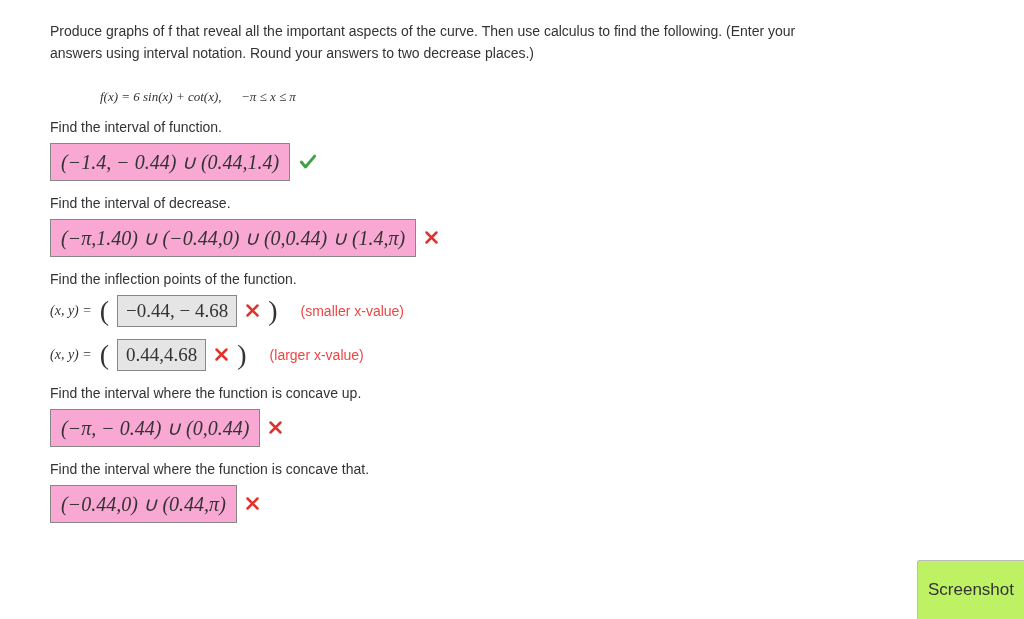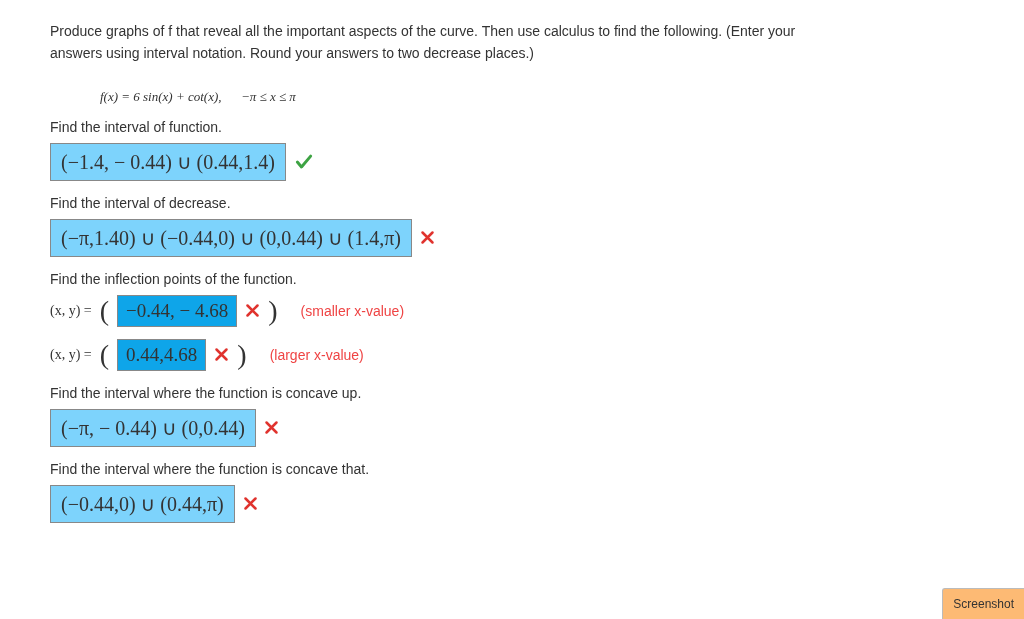--- a/index.html
+++ b/index.html
@@ -23,43 +23,45 @@
     .prompt-line {
       margin: 14px 0 8px 0;
     }
     .answer-box {
       display: inline-block;
       border: 1px solid #888;
       padding: 6px 10px;
       font-family: 'Times New Roman', serif;
       font-size: 20px;
       vertical-align: middle;
-      background: #7dd3fc;
+      background: #f9a8d4;
+      font-style: italic;
     }
     .small-box {
       display: inline-block;
       border: 1px solid #888;
       padding: 4px 8px;
       font-family: 'Times New Roman', serif;
       font-size: 19px;
       vertical-align: middle;
-      background: #0ea5e9;
+      background: #e5e5e5;
     }
     .row {
       display: flex;
       align-items: center;
       gap: 8px;
       margin: 8px 0;
     }
     .paren {
       font-family: 'Times New Roman', serif;
       font-size: 28px;
       color: #333;
     }
     .italic {
+      font-style: italic;
       font-family: 'Times New Roman', serif;
     }
     .label-side {
       color: #ef4444;
       font-size: 14px;
     }
     .check-icon {
       display: inline-block;
       width: 20px;
       height: 20px;
@@ -76,26 +78,26 @@
       vertical-align: middle;
     }
     .cross-icon svg {
       width: 100%;
       height: 100%;
     }
     .screenshot-btn {
       position: fixed;
       bottom: 0;
       right: 0;
-      background: #fdba74;
+      background: #bef264;
       border: 1px solid #bbb;
       border-bottom: none;
       border-right: none;
-      padding: 8px 10px;
-      font-size: 12px;
+      padding: 19px 10px;
+      font-size: 17px;
       color: #333;
       border-radius: 3px 0 0 0;
     }
   </style>
 </head>
 <body>
 
 <div class="intro">
   <span>Produce graphs of f that reveal all the important aspects of the curve. Then use calculus to find the following. (Enter your</span><br>
   <span>answers using interval notation. Round your answers to two decrease places.)</span>

